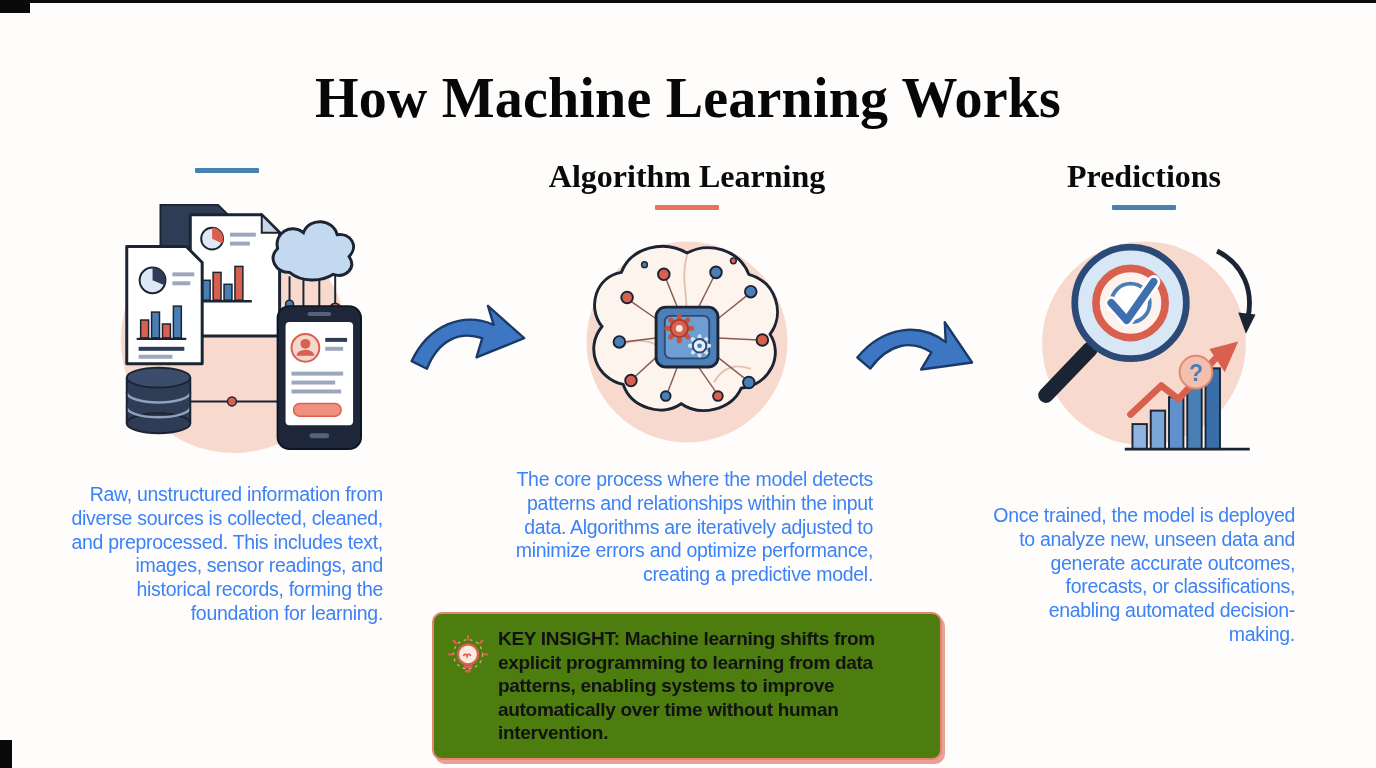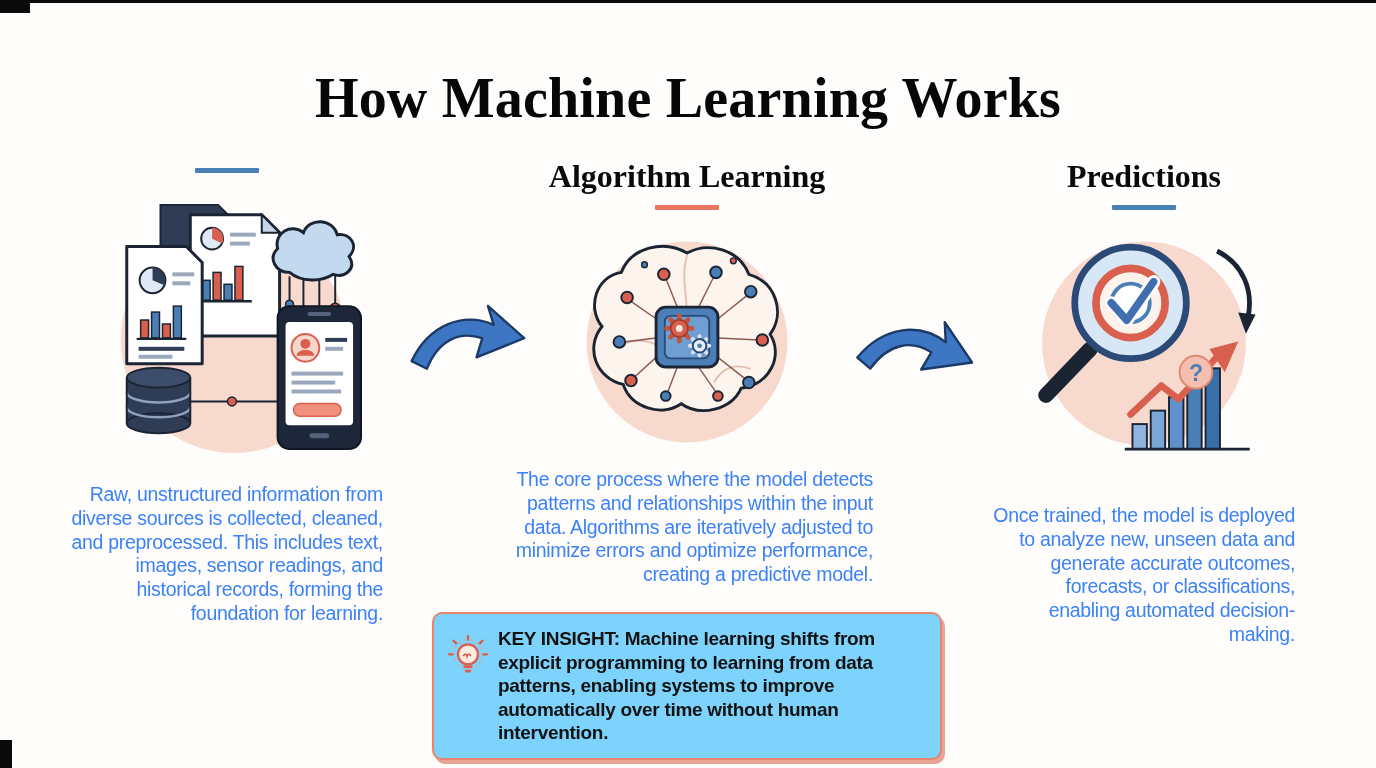--- a/index.html
+++ b/index.html
@@ -28,21 +28,21 @@
   .col-2{left:497px;top:158px;width:380px;}
   .col-2 .desc{width:372px;margin-top:14px;}
   .col-3{left:984px;top:158px;width:320px;}
   .col-3 .desc{width:302px;margin-top:28px;}
 
   .flow-arrow{position:absolute;}
   .flow-arrow-1{left:404px;top:300px;}
   .flow-arrow-2{left:852px;top:310px;transform:rotate(14deg);}
 
   .key-insight{position:absolute;left:432px;top:612px;width:510px;box-sizing:border-box;
-        background:#7dd3fc;border:2px solid #e8846e;border-radius:10px;
+        background:#4d7c0f;border:2px solid #e8846e;border-radius:10px;
         box-shadow:3px 4px 0 rgba(211,90,66,0.55);
         display:flex;align-items:flex-start;gap:10px;padding:13px 18px 13px 14px;}
   .key-insight .bulb{flex:0 0 auto;margin-top:8px;}
   .key-text{margin:0;font-size:19px;line-height:1.24;font-weight:700;
         letter-spacing:-0.3px;text-align:left;color:#121212;}
 </style>
 </head>
 <body>
 
 <div class="page">

